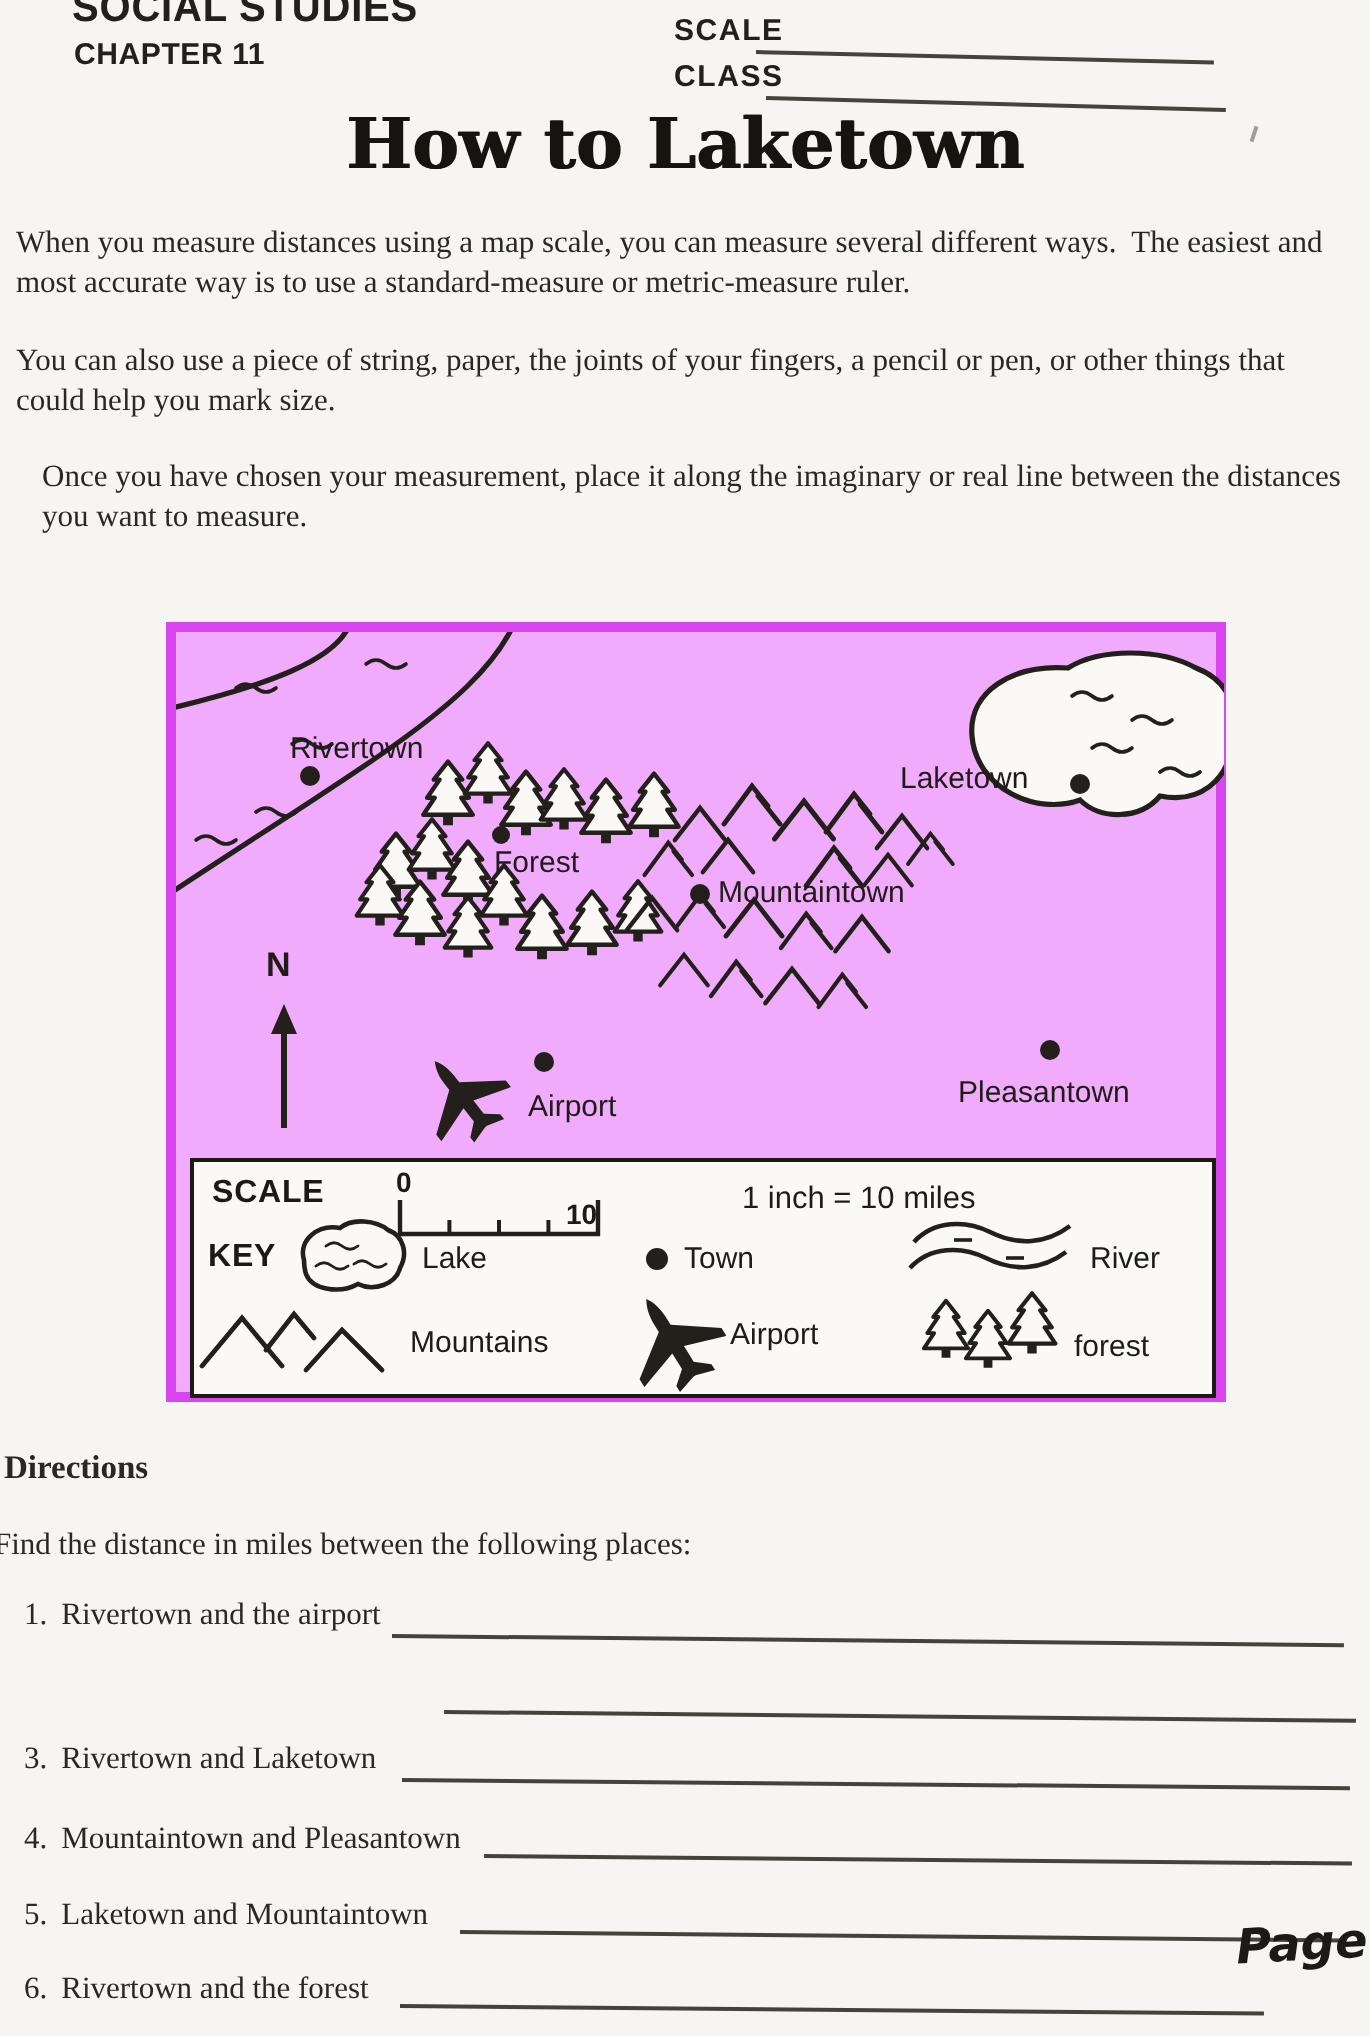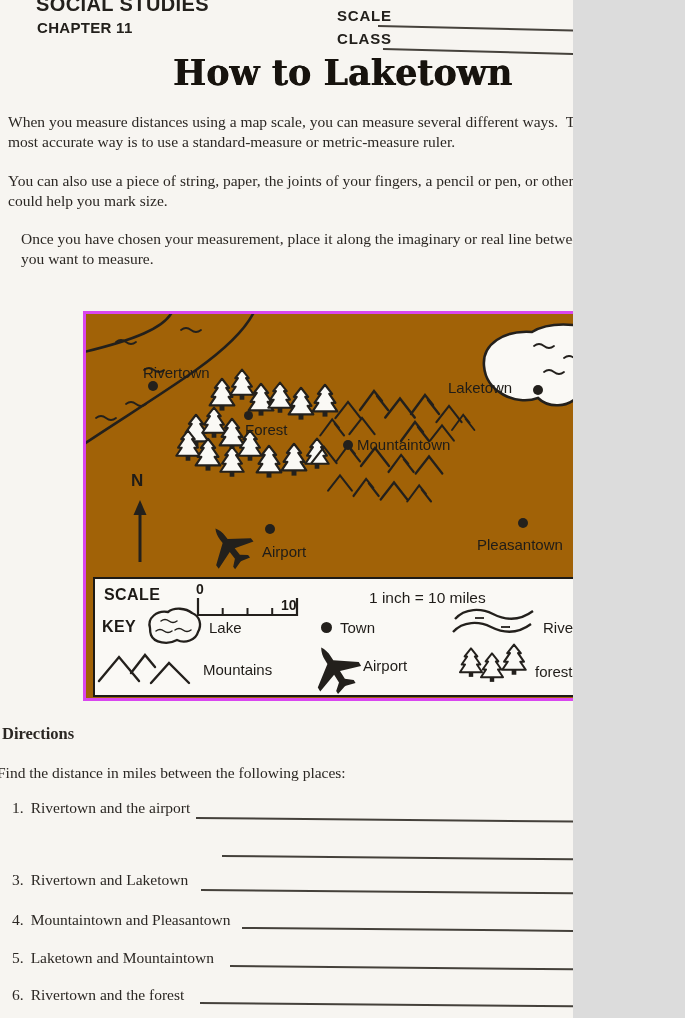--- a/index.html
+++ b/index.html
@@ -1,32 +1,32 @@
 <!DOCTYPE html>
 <html><head>
 <meta charset="utf-8">
 <style>
   html,body{margin:0;padding:0;background:#dcdcdc;}
-  .page{position:relative;width:573px;height:1018px;background:#f7f5f1;overflow:hidden;
+  .page{position:relative;width:685px;height:1018px;background:#f7f5f1;overflow:hidden;
         font-family:"Liberation Serif",serif;color:#2b2723;}
   .abs{position:absolute;}
   .sans{font-family:"Liberation Sans",sans-serif;}
   .ink{color:#23201c;}
   
   .course{left:36px;top:-7px;font-size:20px;font-weight:800;letter-spacing:.4px;transform:scaleY(1.05);}
   .chapter{left:37px;top:19px;font-size:15px;font-weight:700;letter-spacing:.3px;}
   .namelabel{left:337px;top:7px;font-size:15px;font-weight:600;letter-spacing:.8px;}
   .classlabel{left:337px;top:30px;font-size:15px;font-weight:600;letter-spacing:.8px;}
   .hline{position:absolute;height:2px;background:#46423c;transform-origin:left center;}
   .title{left:0;top:52px;width:685px;text-align:center;font-family:"DejaVu Serif",serif;
          font-weight:900;font-size:35px;color:#17130e;text-shadow:.6px 0 0 #17130e;}
   .para{left:8px;width:672px;font-size:15.5px;line-height:20px;white-space:pre-wrap;}
   
-  .mapbox{left:83px;top:311px;width:530px;height:390px;border:3px solid #d946ef;
-          box-sizing:border-box;background:#a16207;}
+  .mapbox{left:83px;top:311px;width:530px;height:390px;border:5px solid #d946ef;
+          box-sizing:border-box;background:#f0abfc;}
   .mlabel{position:absolute;font-family:"Liberation Sans",sans-serif;font-size:15px;color:#1f1c18;white-space:nowrap;}
   .dot{position:absolute;width:10px;height:10px;border-radius:50%;background:#23201c;}
   .skbox{position:absolute;left:7px;top:263px;width:513px;height:120px;border:2.5px solid #1d1a16;
          box-sizing:border-box;background:#faf9f5;}
   .skbold{position:absolute;font-family:"Liberation Sans",sans-serif;font-weight:800;font-size:16px;
           letter-spacing:.4px;color:#1d1a16;white-space:nowrap;}
   .sknum{position:absolute;font-family:"Liberation Sans",sans-serif;font-size:14px;font-weight:600;color:#1d1a16;}
   
   .dirhead{left:2px;top:724px;font-size:16.5px;font-weight:700;}
   .instr{left:-3px;top:764px;font-size:15.5px;}

